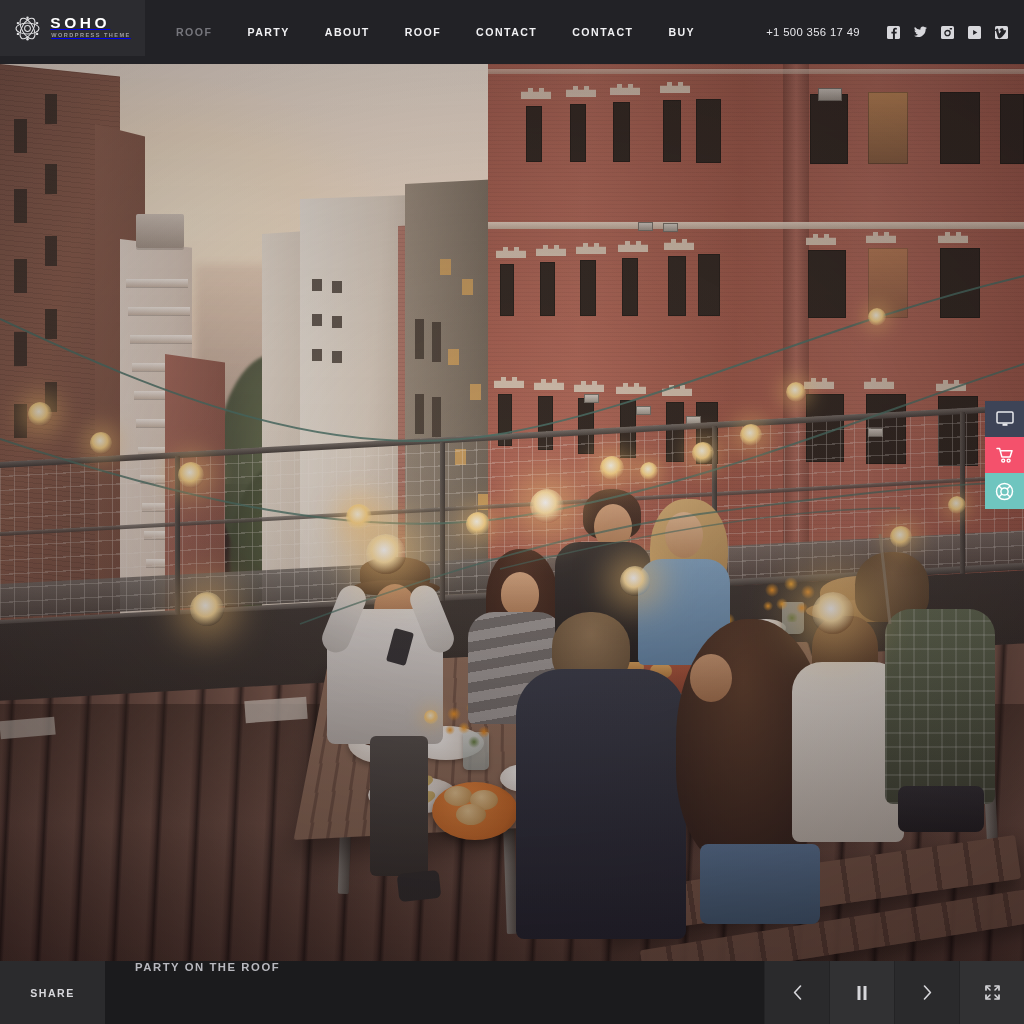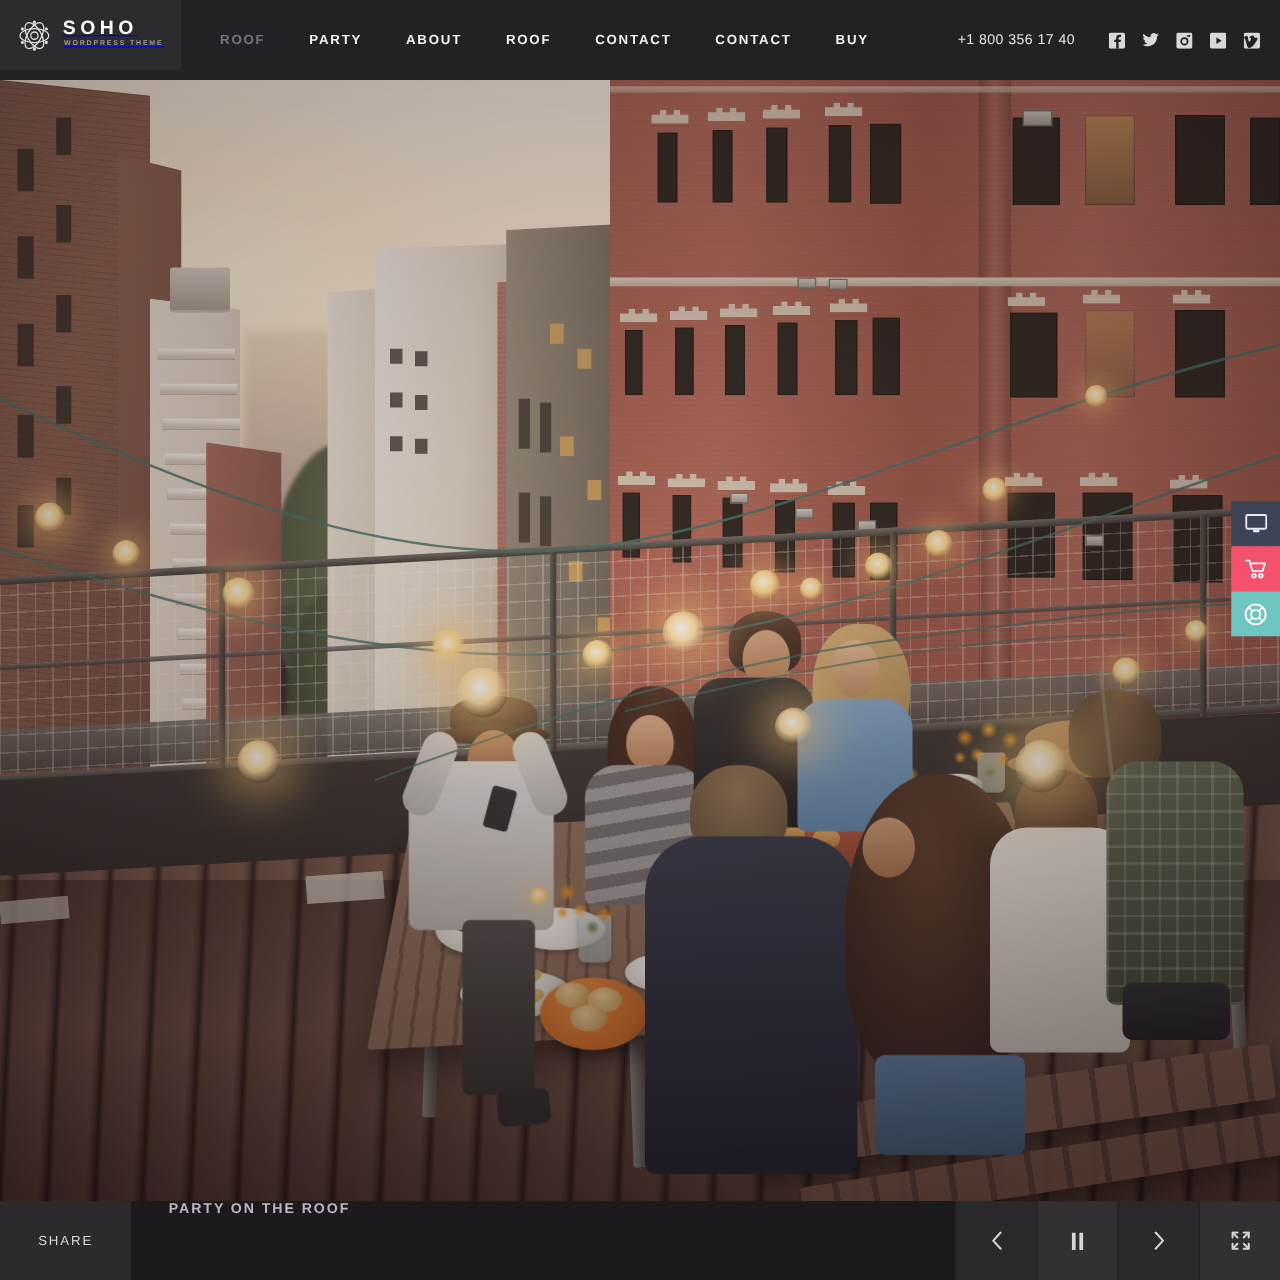--- a/index.html
+++ b/index.html
@@ -323,21 +323,21 @@
   
   #bottom-bar {
     position:absolute; left:0; bottom:0; width:1024px; height:63px;
     display:flex; align-items:stretch; z-index:50; background:#1b1b1d;
   }
   #share-btn {
     width:105px; background:#2b2b2d; display:flex; align-items:center;
     justify-content:center; cursor:pointer;
   }
   #share-label {
-    color:#d9d9dd; font-size:10.6px; font-weight:normal; letter-spacing:1.5px;
+    color:#d9d9dd; font-size:10.6px; font-weight:bold; letter-spacing:1.5px;
   }
   #slide-title-wrap {
     flex:1; background:#1b1b1d; display:flex; align-items:flex-start; padding-left:30px;
   }
   #slide-title {
     color:#b9b9bf; font-size:11.3px; font-weight:bold; letter-spacing:1.55px;
   }
   .ctrl-btn {
     width:65px; background:#313133; display:flex; align-items:center;
     justify-content:center; cursor:pointer; color:#d6d6da;
@@ -677,21 +677,21 @@
       <a class="nav-item active" href="#">ROOF</a>
       <a class="nav-item" href="#">PARTY</a>
       <a class="nav-item" href="#">ABOUT</a>
       <a class="nav-item" href="#">ROOF</a>
       <a class="nav-item" href="#">CONTACT</a>
       <a class="nav-item" href="#">CONTACT</a>
       <a class="nav-item" href="#">BUY</a>
     </nav>
 
     <div id="header-right">
-      <span id="phone">+1 800 356 17 40</span>
+      <span id="phone">+1 500 356 17 49</span>
       <div id="social">
         <a class="social-icon" href="#">
           <svg width="13" height="13" viewBox="0 0 13 13">
               <rect width="13" height="13" rx="1.6" fill="#e6e6ea"></rect>
               <path d="M7.9 12.9V7.6h1.6l.25-1.9H7.9V4.5c0-.55.16-.92.95-.92h1V1.88A13 13 0 0 0 8.4 1.8c-1.45 0-2.44.88-2.44 2.5v1.4H4.4v1.9h1.56v5.3z" fill="#222226"></path>
             </svg>
         </a>
         <a class="social-icon" href="#">
           <svg width="14" height="12" viewBox="0 0 14 12">
               <path d="M14 1.43a5.6 5.6 0 0 1-1.65.46A2.9 2.9 0 0 0 13.6.29a5.7 5.7 0 0 1-1.83.71A2.87 2.87 0 0 0 6.88 3.6 8.13 8.13 0 0 1 .98.53a2.87 2.87 0 0 0 .89 3.83 2.84 2.84 0 0 1-1.3-.36v.04c0 1.39.99 2.55 2.3 2.81a2.9 2.9 0 0 1-1.29.05 2.88 2.88 0 0 0 2.68 2 5.76 5.76 0 0 1-4.26 1.19A8.1 8.1 0 0 0 4.4 11.4c5.28 0 8.17-4.38 8.17-8.17v-.37A5.83 5.83 0 0 0 14 1.43z" fill="#e6e6ea"></path>

